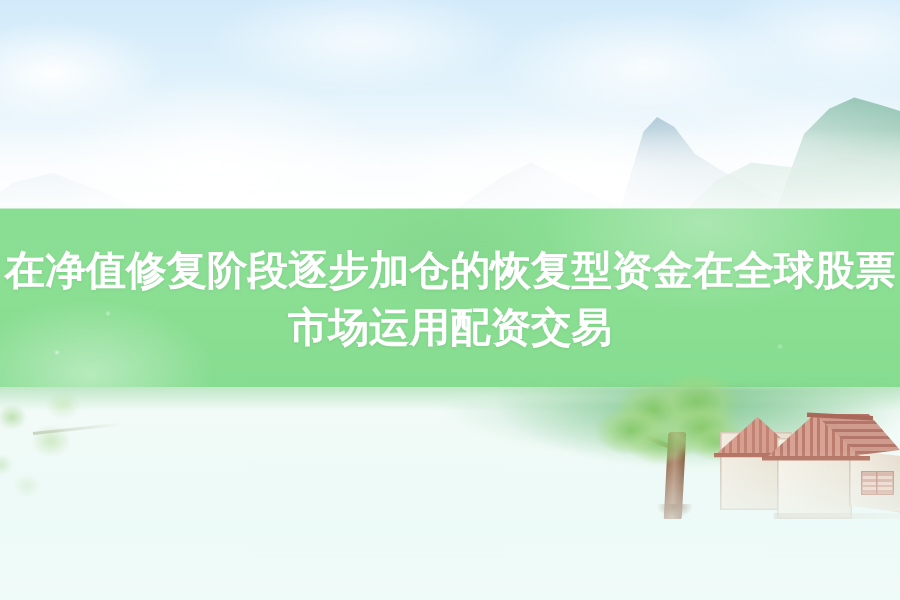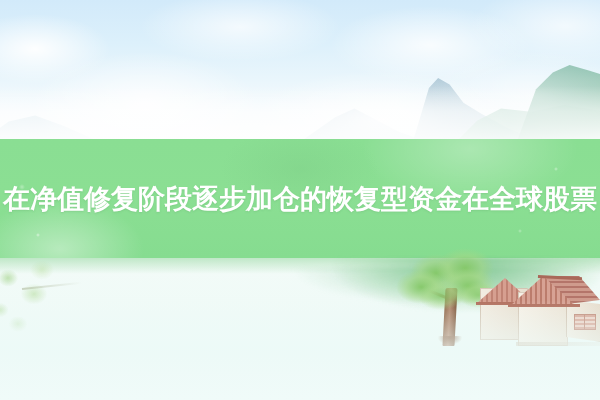--- a/index.html
+++ b/index.html
@@ -248,20 +248,21 @@
 
   <div class="cloud c5"></div>
   <div class="cloud c6"></div>
   <div class="cloud c7"></div>
   <div class="mist-low"></div>
 
   <div class="band">
     <div class="band-speck"></div>
     <div class="band-title">
       <div class="tl">在净值修复阶段逐步加仓的恢复型资金在全球股票</div>
+      <div class="tl tl2">市场运用配资交易</div>
     </div>
   </div>
 
   <div class="ground"></div>
   <div class="grass-strip"></div>
   <div class="grass-mound2"></div>
   <div class="grass-mound"></div>
 
   <div class="foliage-left"></div>
   <div class="branch-left"></div>

